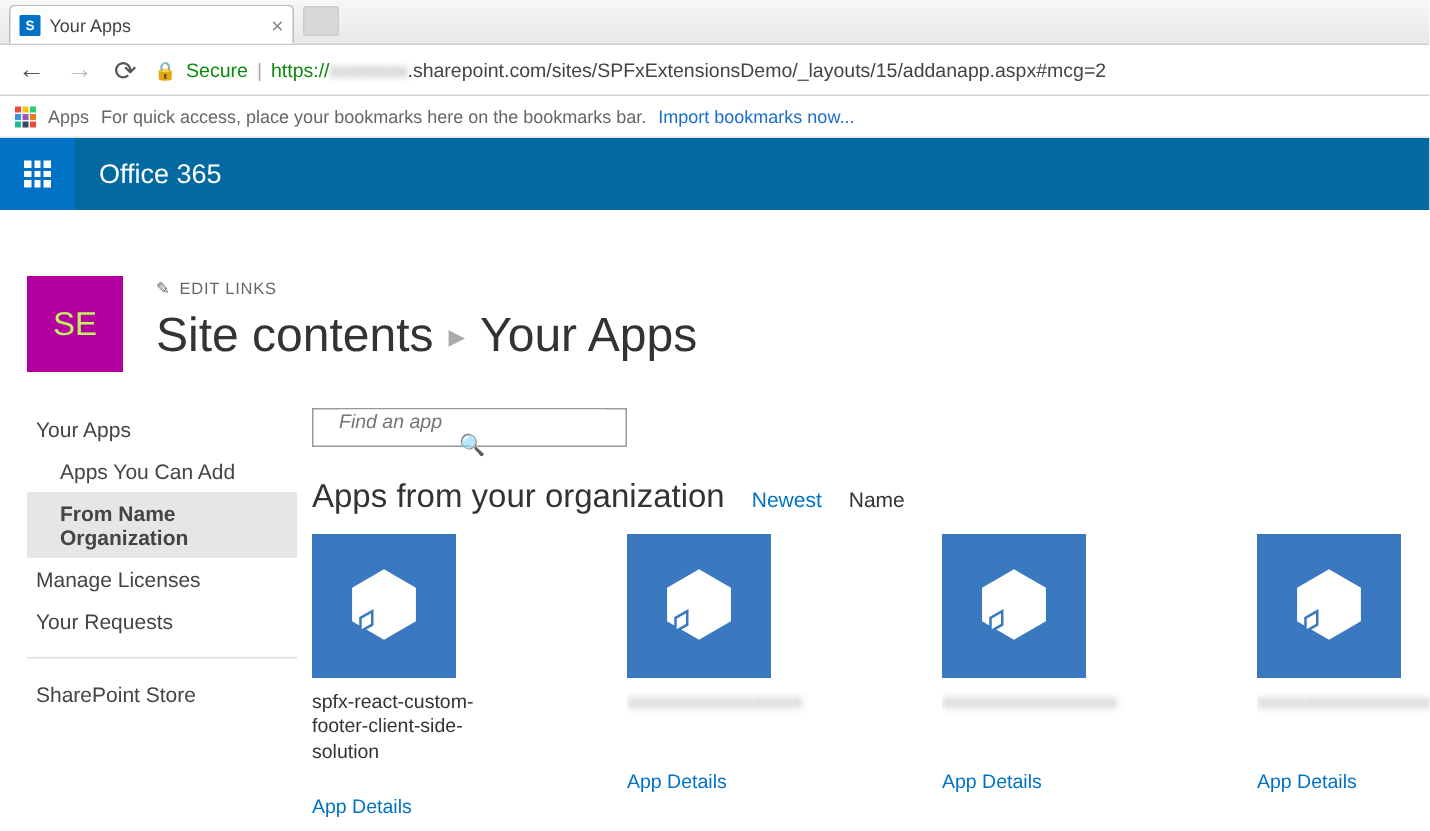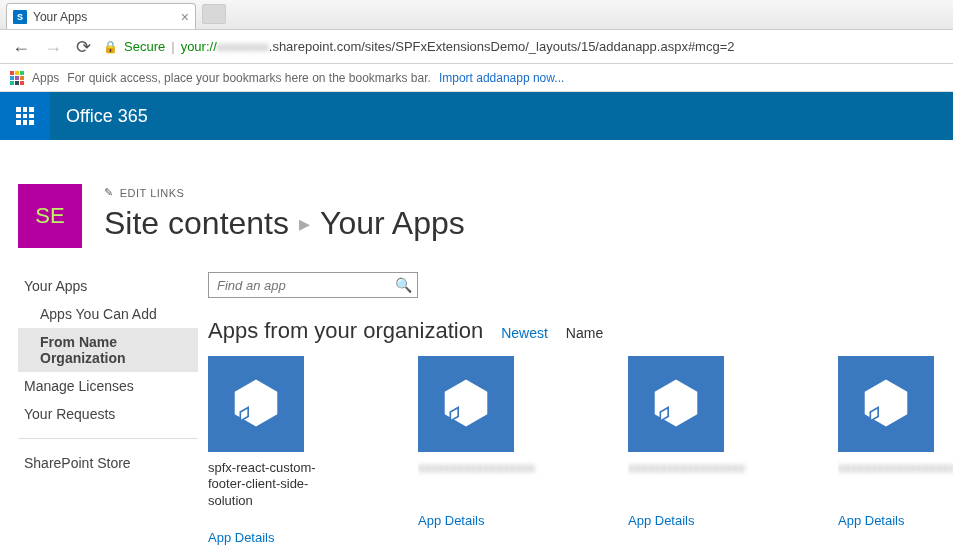--- a/index.html
+++ b/index.html
@@ -48,21 +48,21 @@
   
   
   .main { display: flex; padding: 12px 18px; gap: 10px; }
   .leftnav { width: 180px; flex-shrink: 0; font-size: 14px; }
   .leftnav-item { padding: 6px 6px; color: #444; cursor: pointer; }
   .leftnav-sub { padding: 6px 6px 6px 22px; color: #444; cursor: pointer; }
   .leftnav-sub.active { background: #e6e6e6; font-weight: 600; }
   .leftnav-hr { border: none; border-top: 1px solid #ddd; margin: 10px 0; }
   
   .content { flex: 1; }
-  .search-box { border: 1px solid #999; width: 210px; height: 26px; display: flex; align-items: center; padding: 0 4px 0 8px; margin-bottom: 20px; }
+  .search-box { border: 1px solid #999; width: 210px; height: 26px; display: flex; align-items: center; padding: 0 4px 0 8px; margin-bottom: 20px; flex-direction: column; }
   .search-box input { border: none; outline: none; flex: 1; font-size: 13px; font-style: italic; color: #888; }
   .search-icon { font-size: 14px; color: #555; }
   
   .section-row { display: flex; align-items: baseline; gap: 18px; margin-bottom: 12px; }
   .section-title { font-size: 22px; font-weight: 300; color: #333; }
   .sort-link { font-size: 14px; color: #0072c6; cursor: pointer; }
   .sort-link.plain { color: #333; }
   
   .apps-grid { display: flex; gap: 70px; }
   .app-card { width: 140px; }
@@ -86,40 +86,40 @@
 
 <div class="addr-bar">
   <span class="nav-btn">←</span>
   <span class="nav-btn disabled">→</span>
   <span class="nav-btn">⟳</span>
   <div class="url-box">
     <span class="lock">🔒</span>
     <span class="secure-text">Secure</span>
     <span class="url-sep">|</span>
     <span>
-      <span class="url-proto">your://</span><span class="url-host-blur">xxxxxxxx</span><span>.sharepoint.com/sites/SPFxExtensionsDemo/_layouts/15/addanapp.aspx#mcg=2</span>
+      <span class="url-proto">https://</span><span class="url-host-blur">xxxxxxxx</span><span>.sharepoint.com/sites/SPFxExtensionsDemo/_layouts/15/addanapp.aspx#mcg=2</span>
     </span>
   </div>
 </div>
 
 <div class="bookmark-bar">
   <div class="apps-icon">
       <span></span>
       <span></span>
       <span></span>
       <span></span>
       <span></span>
       <span></span>
       <span></span>
       <span></span>
       <span></span>
     </div>
   <span>Apps</span>
   <span>For quick access, place your bookmarks here on the bookmarks bar.</span>
-  <span class="bm-link">Import addanapp now...</span>
+  <span class="bm-link">Import bookmarks now...</span>
 </div>
 
 <div class="o365-bar">
   <div class="waffle">
     <div class="waffle-icon">
         <span></span>
         <span></span>
         <span></span>
         <span></span>
         <span></span>

